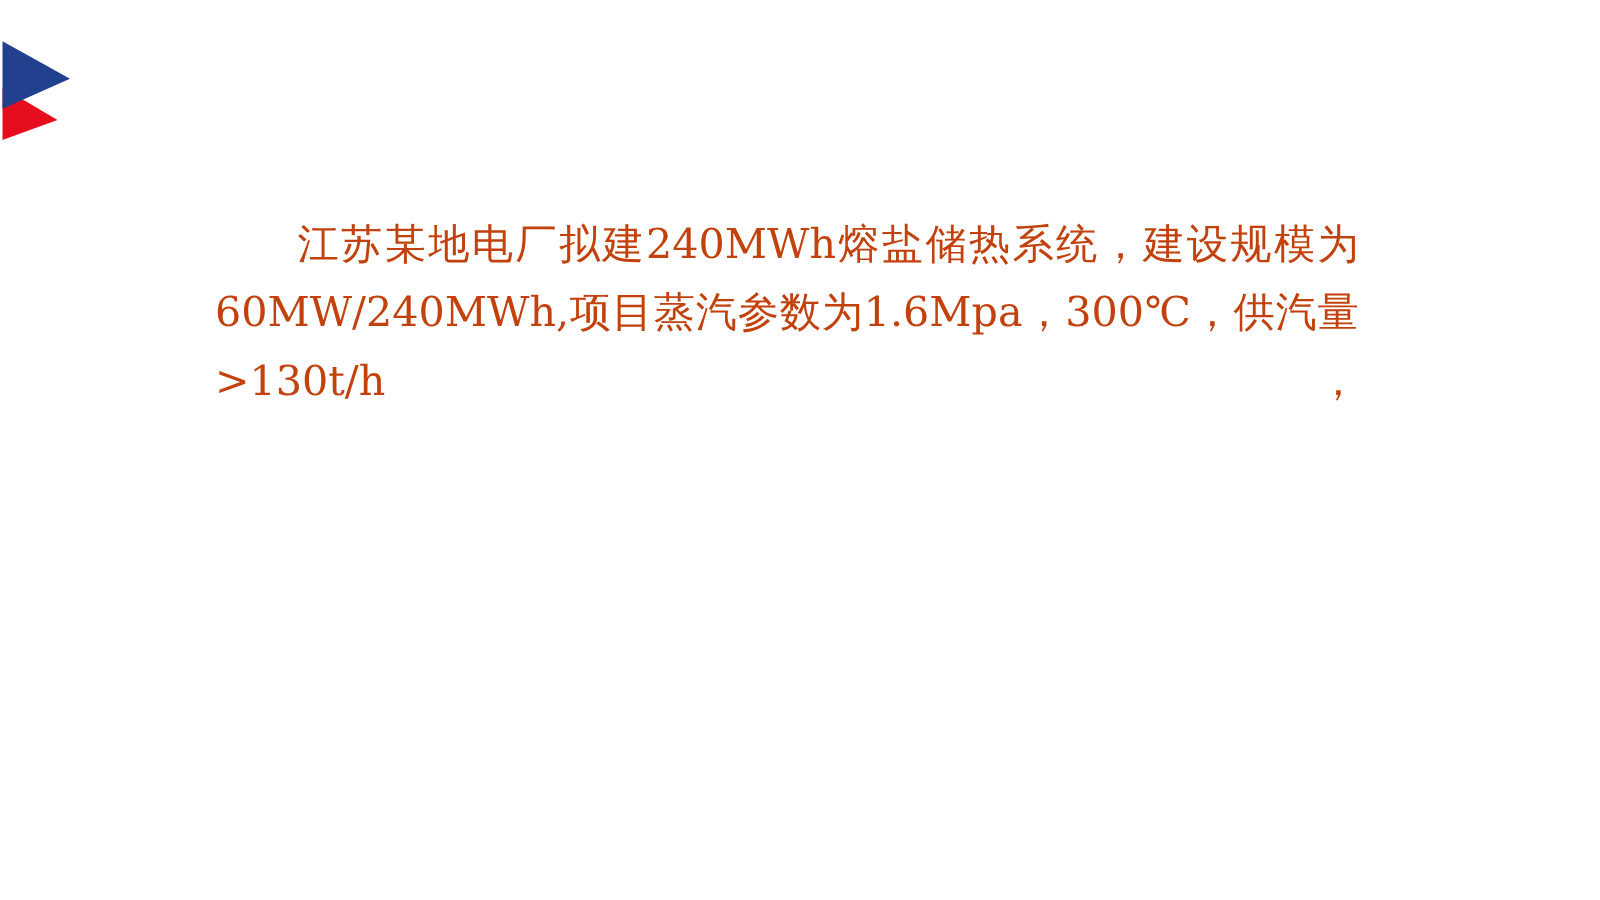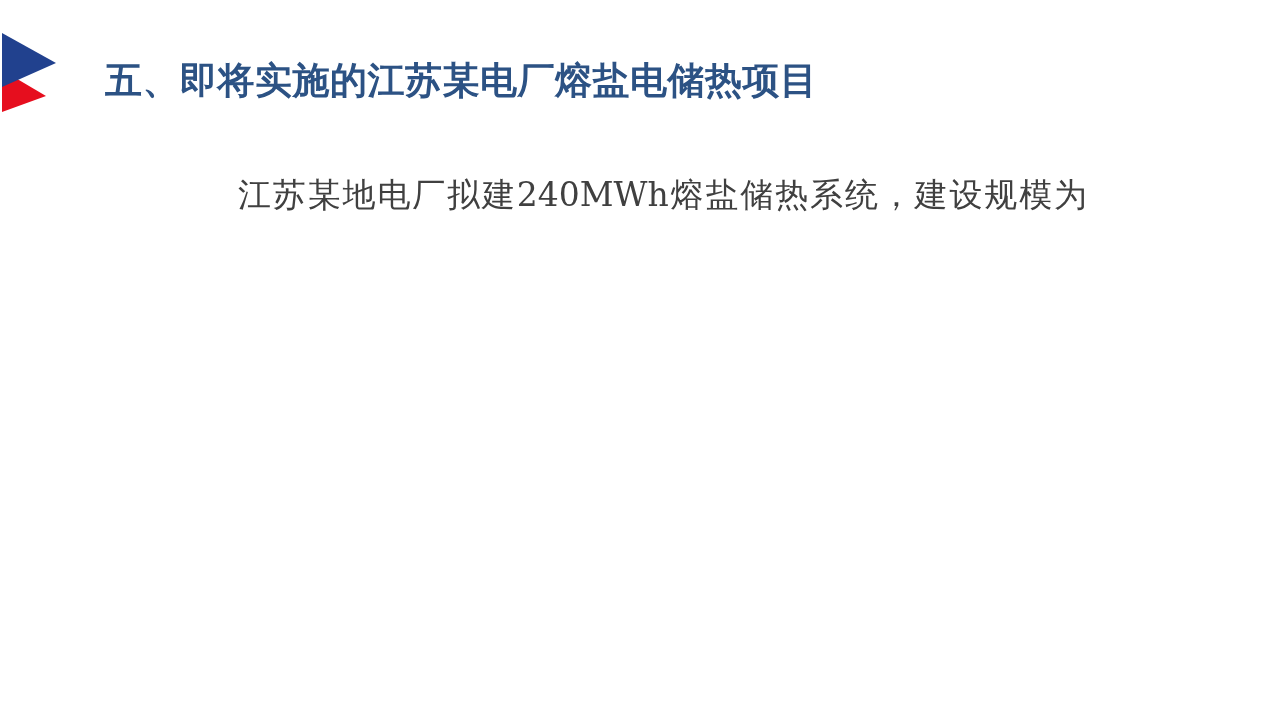--- a/index.html
+++ b/index.html
@@ -34,21 +34,21 @@
     letter-spacing: 0.5px;
     font-family: "DejaVu Serif", "Liberation Serif", serif;
   }
   .body-text {
     position: absolute;
     left: 172px;
     top: 167px;
     width: 915px;
     font-size: 33px;
     line-height: 55px;
-    color: #404040;
+    color: #c2410c;
     font-family: "DejaVu Serif", "Liberation Serif", serif;
   }
   .body-line {
     height: 55px;
     white-space: nowrap;
   }
   .body-line.just {
     white-space: normal;
     text-align: justify;
     text-align-last: justify;
@@ -60,19 +60,19 @@
 </head>
 <body>
 
 <div class="slide">
 
   <svg class="deco" viewBox="0 0 70 120" xmlns="http://www.w3.org/2000/svg">
     <polygon points="2,70 46,96 2,112" fill="#E60E1E"></polygon>
     <polygon points="2,33 56,63 2,87" fill="#21418E"></polygon>
   </svg>
 
-  <h1 class="title">五、即将实施的江苏某电厂熔盐电储热项目</h1>
 
   <div class="body-text">
     <div class="body-line just indent">江苏某地电厂拟建240MWh熔盐储热系统，建设规模为</div>
+    <div class="body-line just">60MW/240MWh,项目蒸汽参数为1.6Mpa，300℃，供汽量&gt;130t/h，</div>
   </div>
 
 </div>
 
 </body></html>

